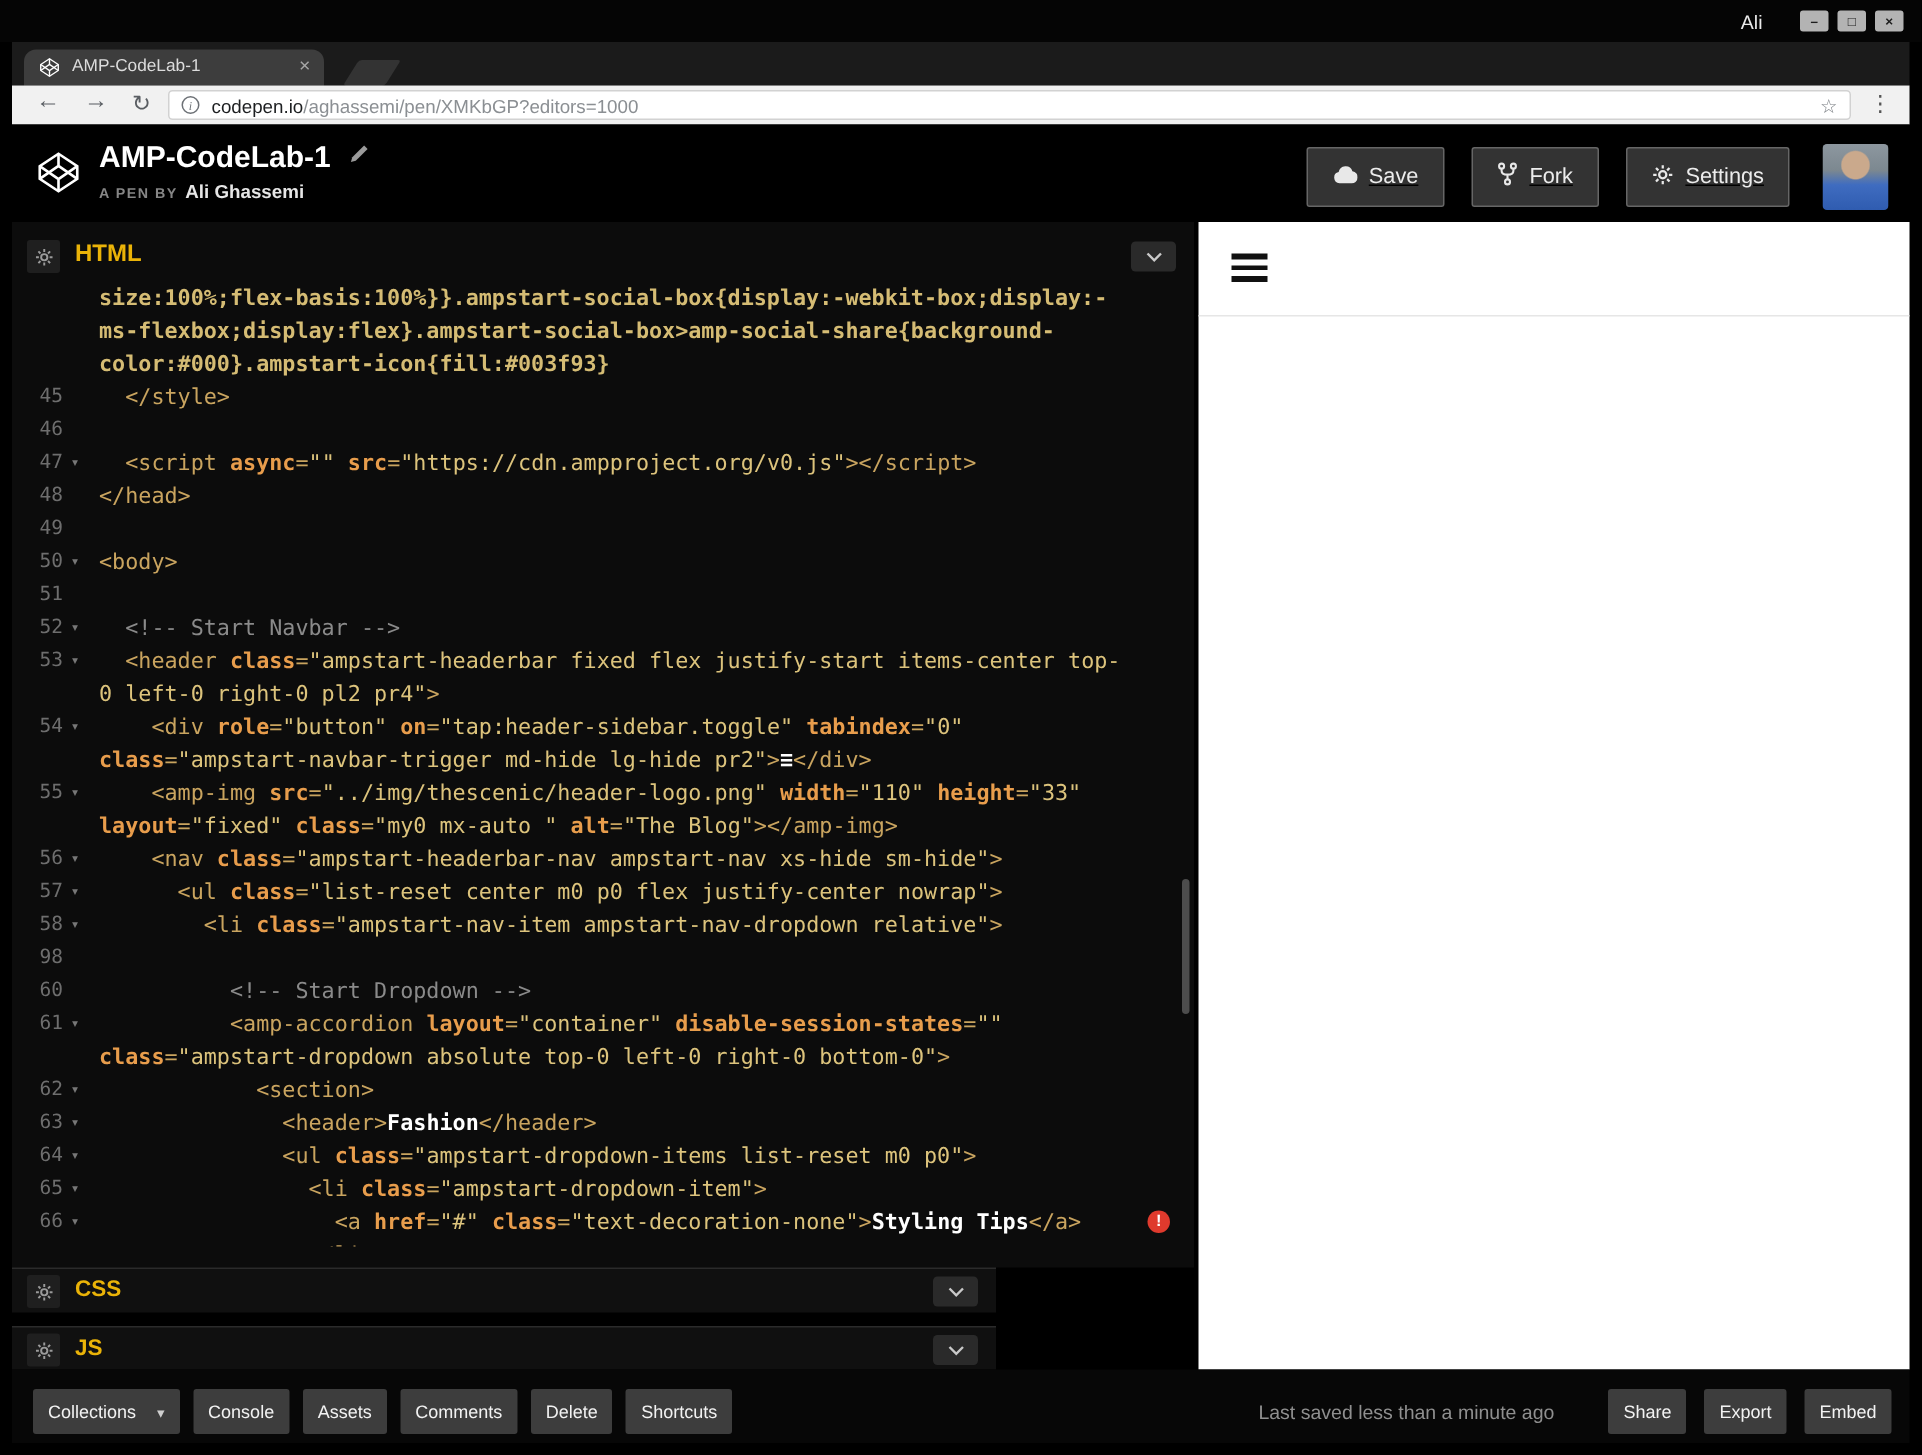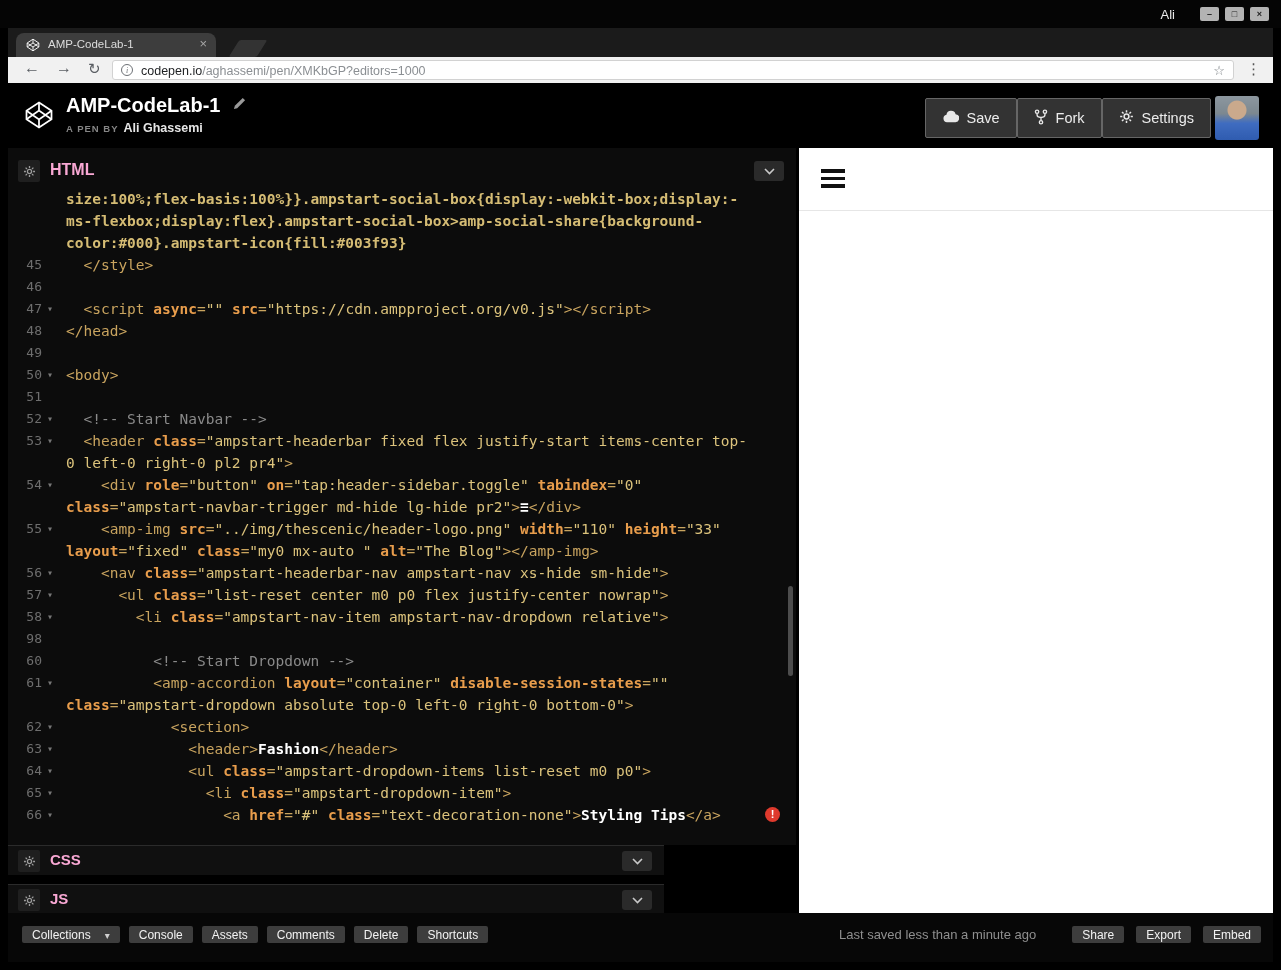--- a/index.html
+++ b/index.html
@@ -36,36 +36,36 @@
   .kebab-ic { position:absolute; right:12px; top:3px; font-size:15px; color:#555; }
 
   
   .cp-header { position:absolute; left:8px; top:83px; width:1265px; height:65px; background:#000; }
   .cp-logo { position:absolute; left:16px; top:17px; width:30px; height:30px; }
   .cp-titlewrap { position:absolute; left:58px; top:11px; }
   .cp-title { font-size:20px; font-weight:bold; color:#fff; display:inline-block; }
   .pencil { display:inline-block; margin-left:8px; vertical-align:2px; }
   .cp-byline { margin-top:4px; font-size:12.5px; color:#e6e6e6;font-weight:bold; }
   .cp-byline .prefix { font-size:9.5px; color:#868686; letter-spacing:1px; margin-right:5px; }
-  .cp-actions { position:absolute; right:14px; top:13px; display:flex; gap:0; align-items:center; }
+  .cp-actions { position:absolute; right:14px; top:13px; display:flex; gap:18px; align-items:center;text-decoration:underline; }
   .cp-btn { height:40px; padding:0 16px; background:#333; border:1px solid var(--accent-border,#666);
             border-radius:2px; color:#ececec; font-size:14.5px; display:flex; align-items:center; gap:8px;
             font-family:"Liberation Sans", sans-serif; cursor:pointer; }
   .avatar { width:44px; height:44px; border-radius:3px; margin-left:4px;
             background:
               radial-gradient(circle at 50% 32%, #caa98c 0 9px, transparent 10px),
               linear-gradient(180deg, #8d979f 0%, #7c8890 40%, #3f6cc0 62%, #2f5cb0 100%); }
 
   
   .editors { position:absolute; left:8px; top:148px; width:788px; height:765px; background:#000; }
   .sec-html { position:absolute; left:0; top:0; width:788px; height:697px; background:var(--editor-bg,#0c0c0c); }
   .sec-head { position:relative; height:46px; }
   .gear-box { position:absolute; left:10px; top:12px; width:22px; height:22px; background:#1f1f1f;
               border-radius:2px; display:flex; align-items:center; justify-content:center; }
-  .sec-label { position:absolute; left:42px; top:13px; font-size:16px; font-weight:bold; color:#f9a8d4; }
+  .sec-label { position:absolute; left:42px; top:13px; font-size:16px; font-weight:bold; color:#eab308; }
   .collapse-btn { position:absolute; right:12px; top:13px; width:30px; height:20px; background:#2a2a2a;
                   border:none; border-radius:3px; display:flex; align-items:center; justify-content:center; cursor:pointer; }
   .code-area { position:absolute; left:0; top:32px; width:788px; height:651px; overflow:hidden;
                padding-top:8px; font-family:"DejaVu Sans Mono", monospace; }
   .cl { display:flex; height:22px; position:relative; }
   .gut { flex:0 0 52px; display:flex; }
   .ln { flex:0 0 34px; text-align:right; color:var(--gutter,#6e6e6e); font-size:13px; line-height:22px; }
   .fold { flex:0 0 16px; text-align:center; color:#777; font-size:10px; line-height:22px; }
   .lt { font-size:14.5px; line-height:22px; padding-left:6px; white-space:pre; }
   .t-tag{color:var(--tok-tag,#c9a45f);} .t-attr{color:var(--tok-attr,#e89d4c);font-weight:bold;}
@@ -87,21 +87,21 @@
   .preview { position:absolute; left:799px; top:148px; width:474px; height:765px; background:var(--preview-bg,#fff); }
   .preview-topbar { position:relative; height:63px; border-bottom:1px solid #e6e6e6; }
   .burger { position:absolute; left:22px; top:21px; width:24px; cursor:pointer; }
   .burger span { display:block; width:24px; height:3.5px; background:#111; margin-bottom:4px; }
 
   
   .footer { position:absolute; left:8px; top:913px; width:1265px; height:49px; background:#070707; }
   .f-left { position:absolute; left:14px; top:13px; display:flex; gap:9px; }
   .f-right { position:absolute; right:12px; top:13px; display:flex; gap:12px; align-items:center; }
   .f-btn { background:var(--footer-btn-bg,#3d3d3d); color:#f2f2f2; font-size:12px; border:none;
-           border-radius:2px; height:17px; padding:0 10px; font-family:"Liberation Sans", sans-serif; cursor:pointer; }
+           border-radius:2px; height:30px; padding:0 10px; font-family:"Liberation Sans", sans-serif; cursor:pointer; }
   .f-btn .caret { margin-left:14px; font-size:10px; color:#cfcfcf; }
   .f-status { color:#8f8f8f; font-size:13px; margin-right:24px; }
 </style>
 </head>
 <body>
 
 <div class="titlebar">
   <span class="tb-user">Ali</span>
   <span class="winbtns">
     <span class="winbtn">–</span>

